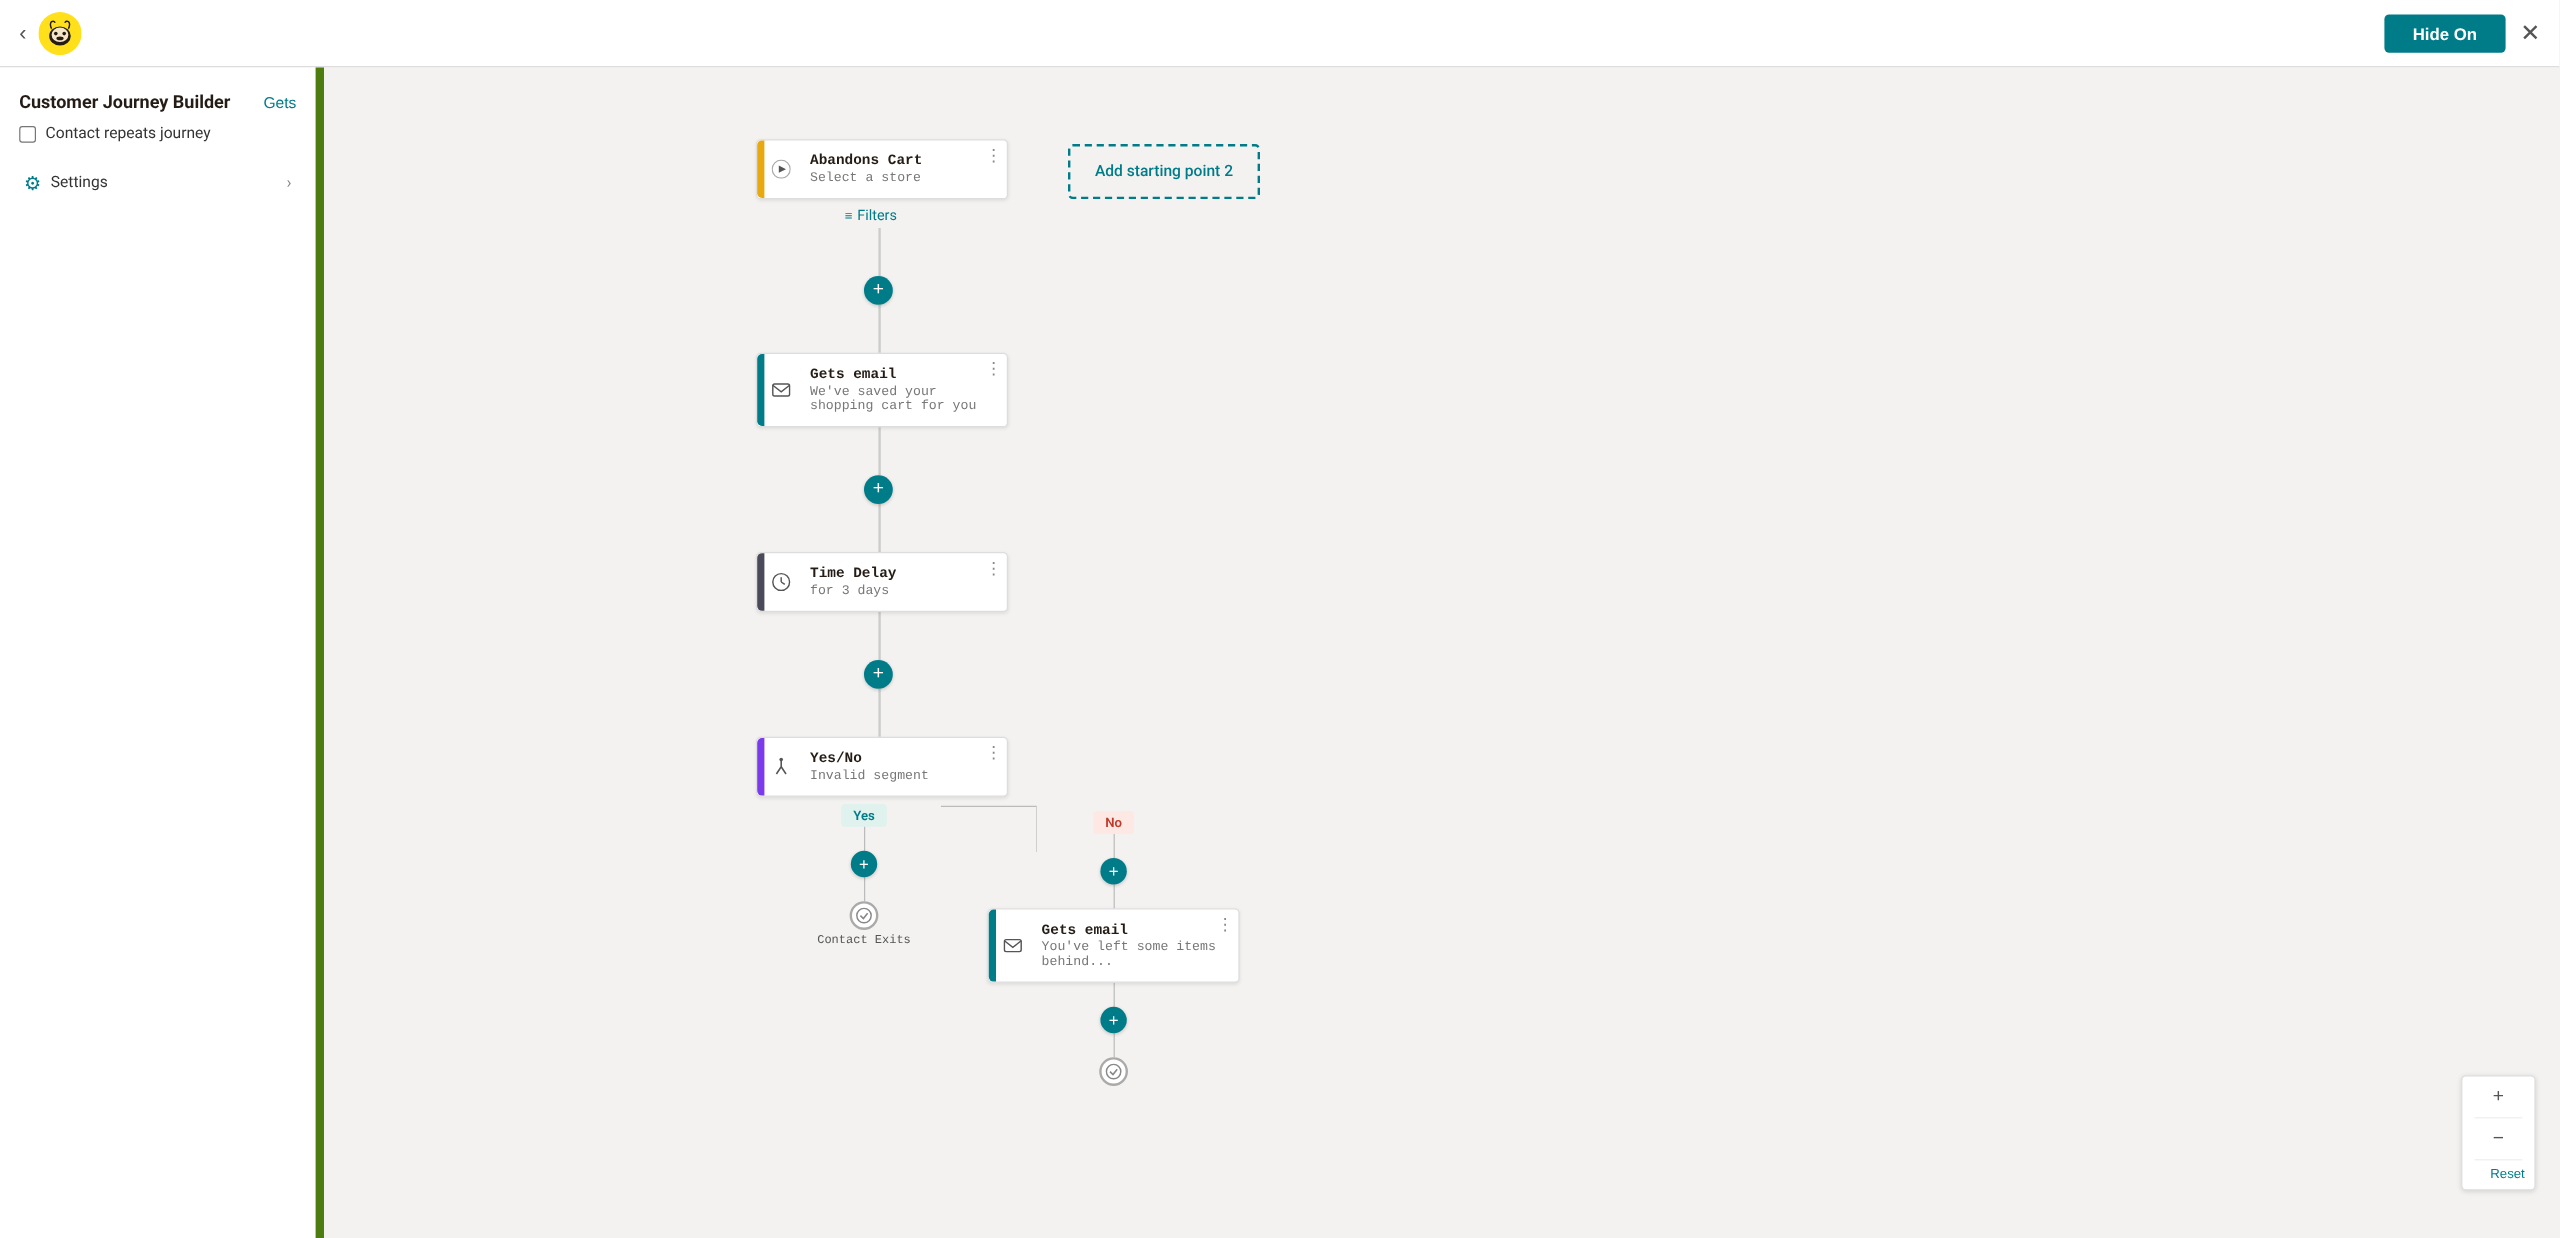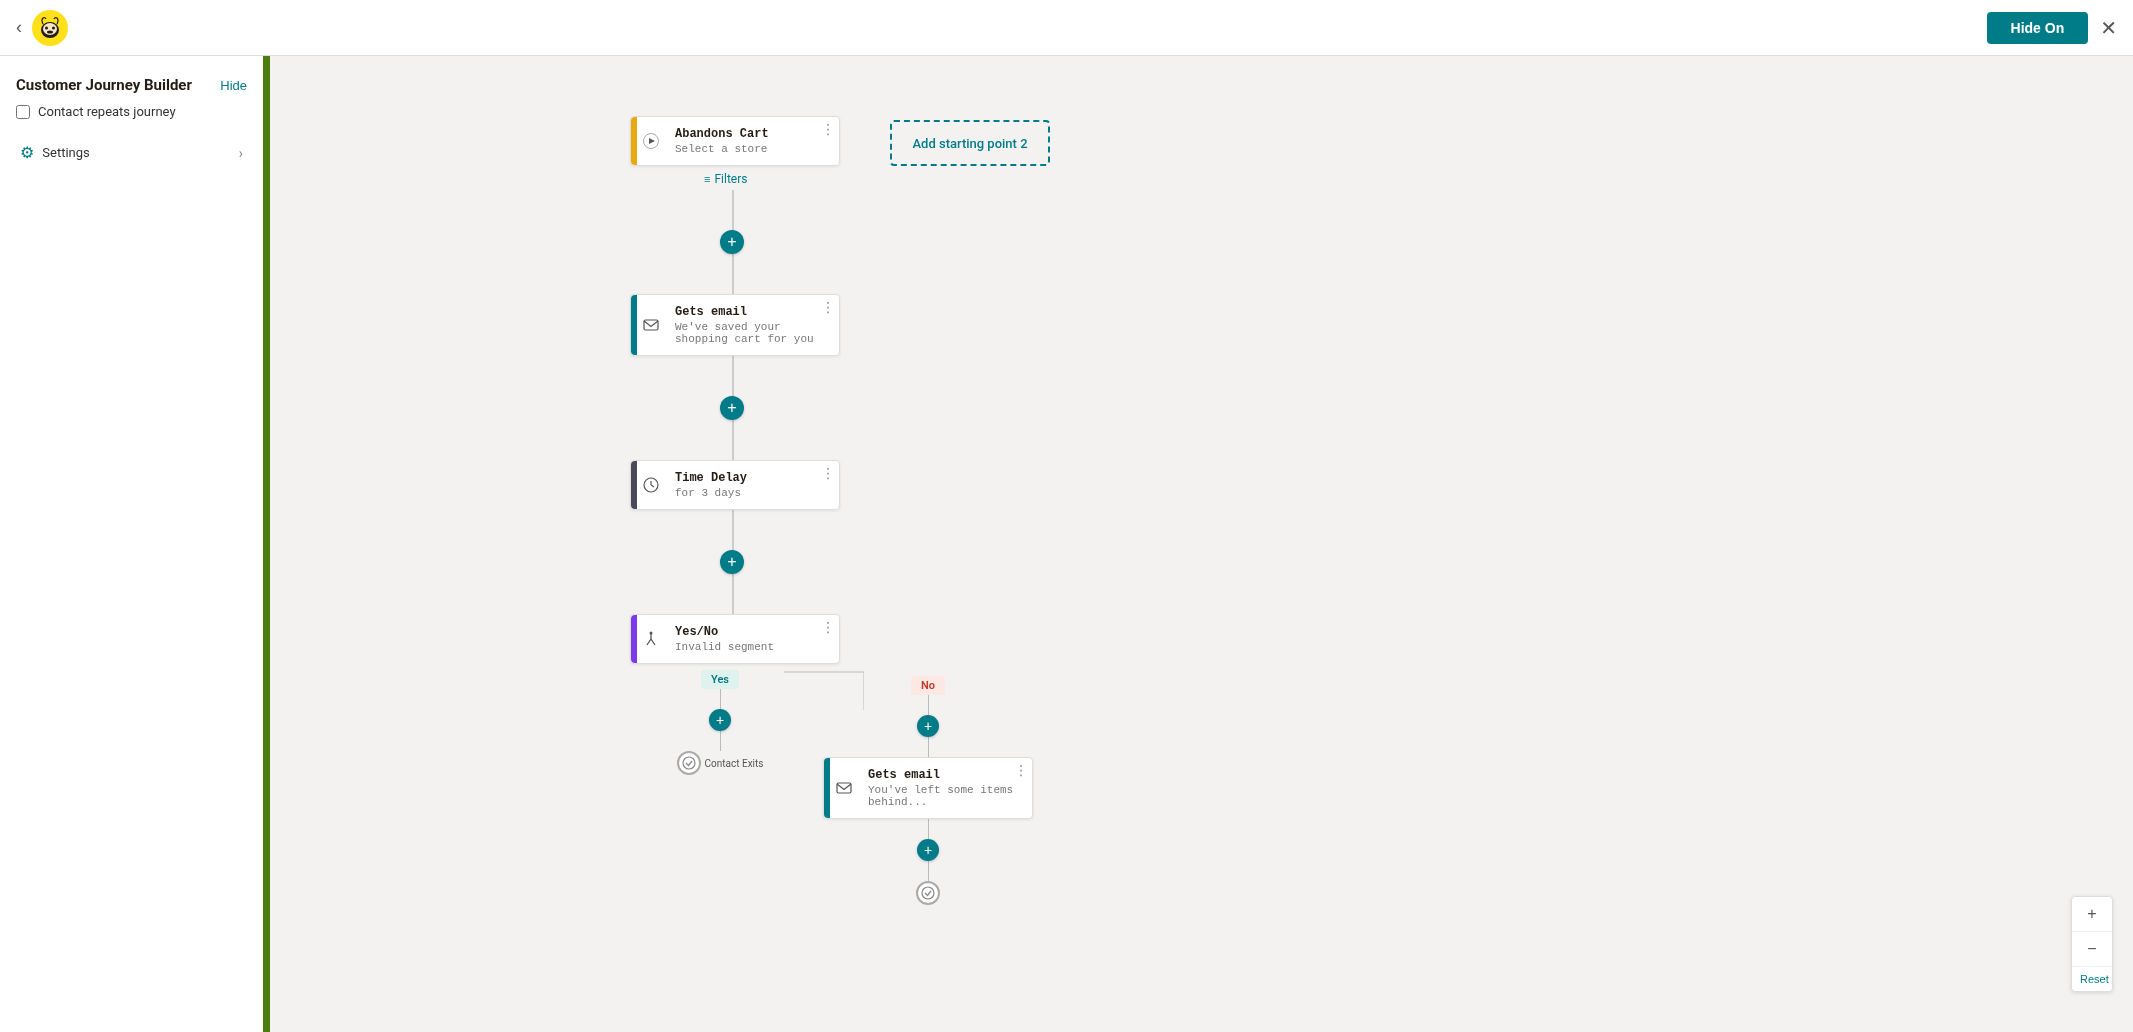--- a/index.html
+++ b/index.html
@@ -117,21 +117,21 @@
       display: flex; align-items: flex-start; gap: 30px;
     }
     .branch-label {
       font-size: 11px; font-weight: 600; padding: 3px 10px; border-radius: 3px;
       display: inline-block;
     }
     .branch-yes { background: #e0f2ed; color: #007c89; }
     .branch-no { background: #fde8e4; color: #c0392b; }
 
     
-    .contact-exits { display: flex; flex-direction: row; align-items: center; gap: 4px; }
+    .contact-exits { display: flex; flex-direction: column; align-items: center; gap: 4px; font-family: Liberation Mono, monospace; }
     .exit-circle {
       width: 24px; height: 24px; border-radius: 50%; border: 2px solid #aaa;
       display: flex; align-items: center; justify-content: center; background: #fff;
     }
     .exit-label { font-size: 10px; color: #555; white-space: nowrap; }
 
     
     .end-circle {
       width: 24px; height: 24px; border-radius: 50%; border: 2px solid #aaa;
       display: flex; align-items: center; justify-content: center; background: #fff;
@@ -146,21 +146,21 @@
     }
     .zoom-btn {
       background: none; border: none; cursor: pointer;
       padding: 8px 12px; font-size: 16px; color: #555;
       border-bottom: 1px solid #eee; width: 40px; text-align: center;
     }
     .zoom-btn:last-child { border-bottom: none; }
     .zoom-reset {
       background: none; border: none; cursor: pointer;
       padding: 6px 8px; font-size: 11px; color: #007c89;
-      width: 40px; text-align: right;
+      width: 60px; text-align: right;
     }
   </style>
 </head>
 <body>
 
 <div class="header">
   <div class="header-left">
     <button class="back-btn">
       <span>‹</span>
     </button>
@@ -182,21 +182,21 @@
       <span>✕</span>
     </button>
   </div>
 </div>
 
 <div class="main-layout">
 
   <div class="sidebar">
     <div class="sidebar-header">
       <span class="sidebar-title">Customer Journey Builder</span>
-      <button class="hide-btn">Hide</button>
+      <button class="hide-btn">Gets</button>
     </div>
     <div class="checkbox-row">
       <input type="checkbox" style="">
       <span class="checkbox-label">Contact repeats journey</span>
     </div>
     <div class="settings-row">
       <div class="settings-left">
         <span class="settings-icon">⚙</span>
         <span class="settings-label">Settings</span>
       </div>

